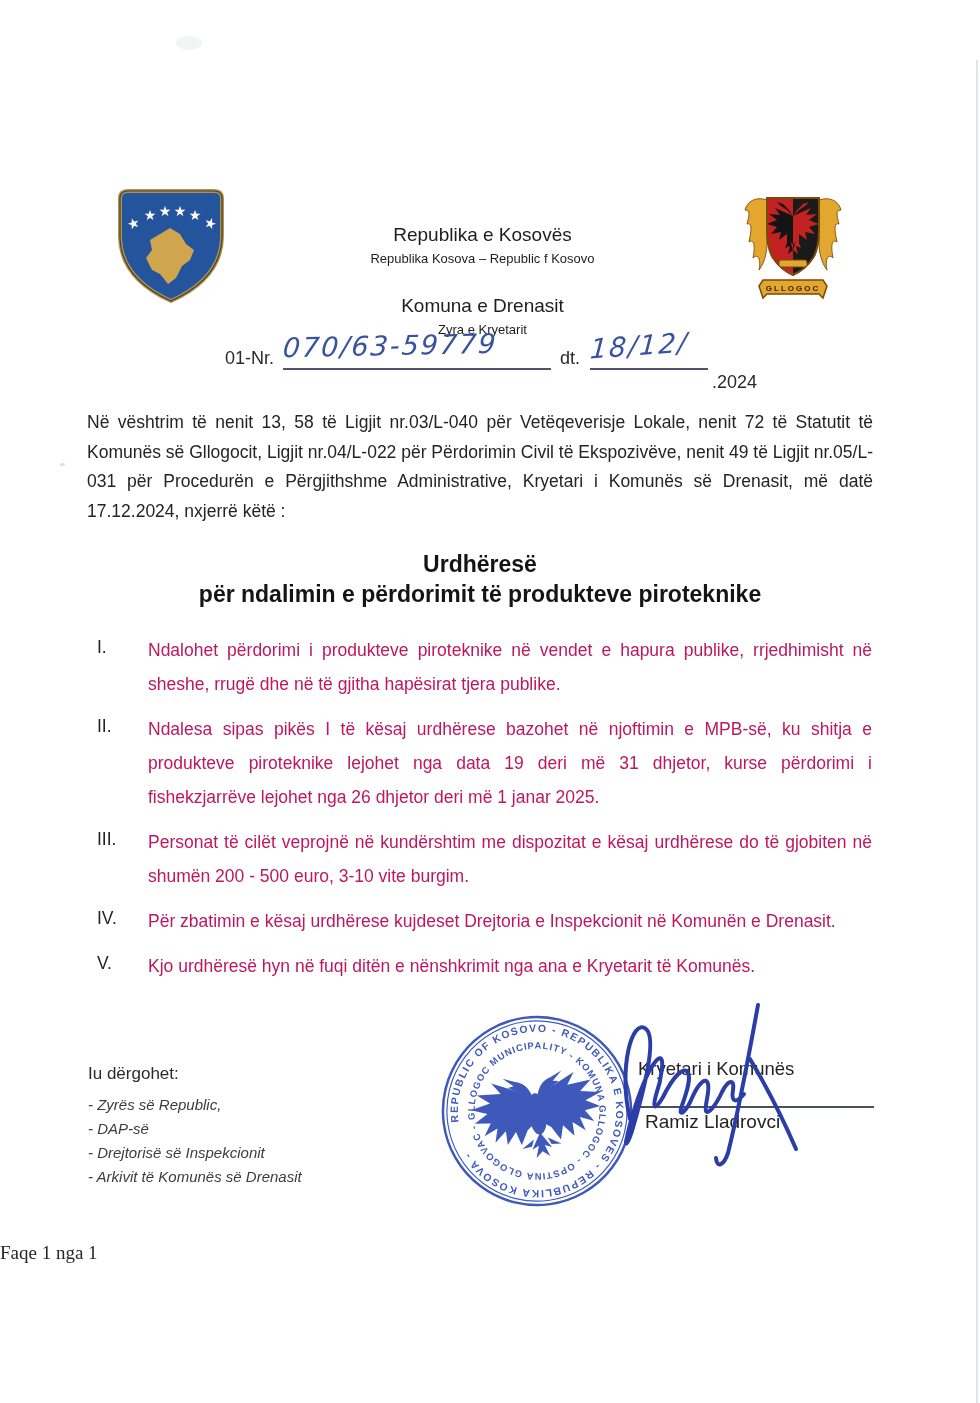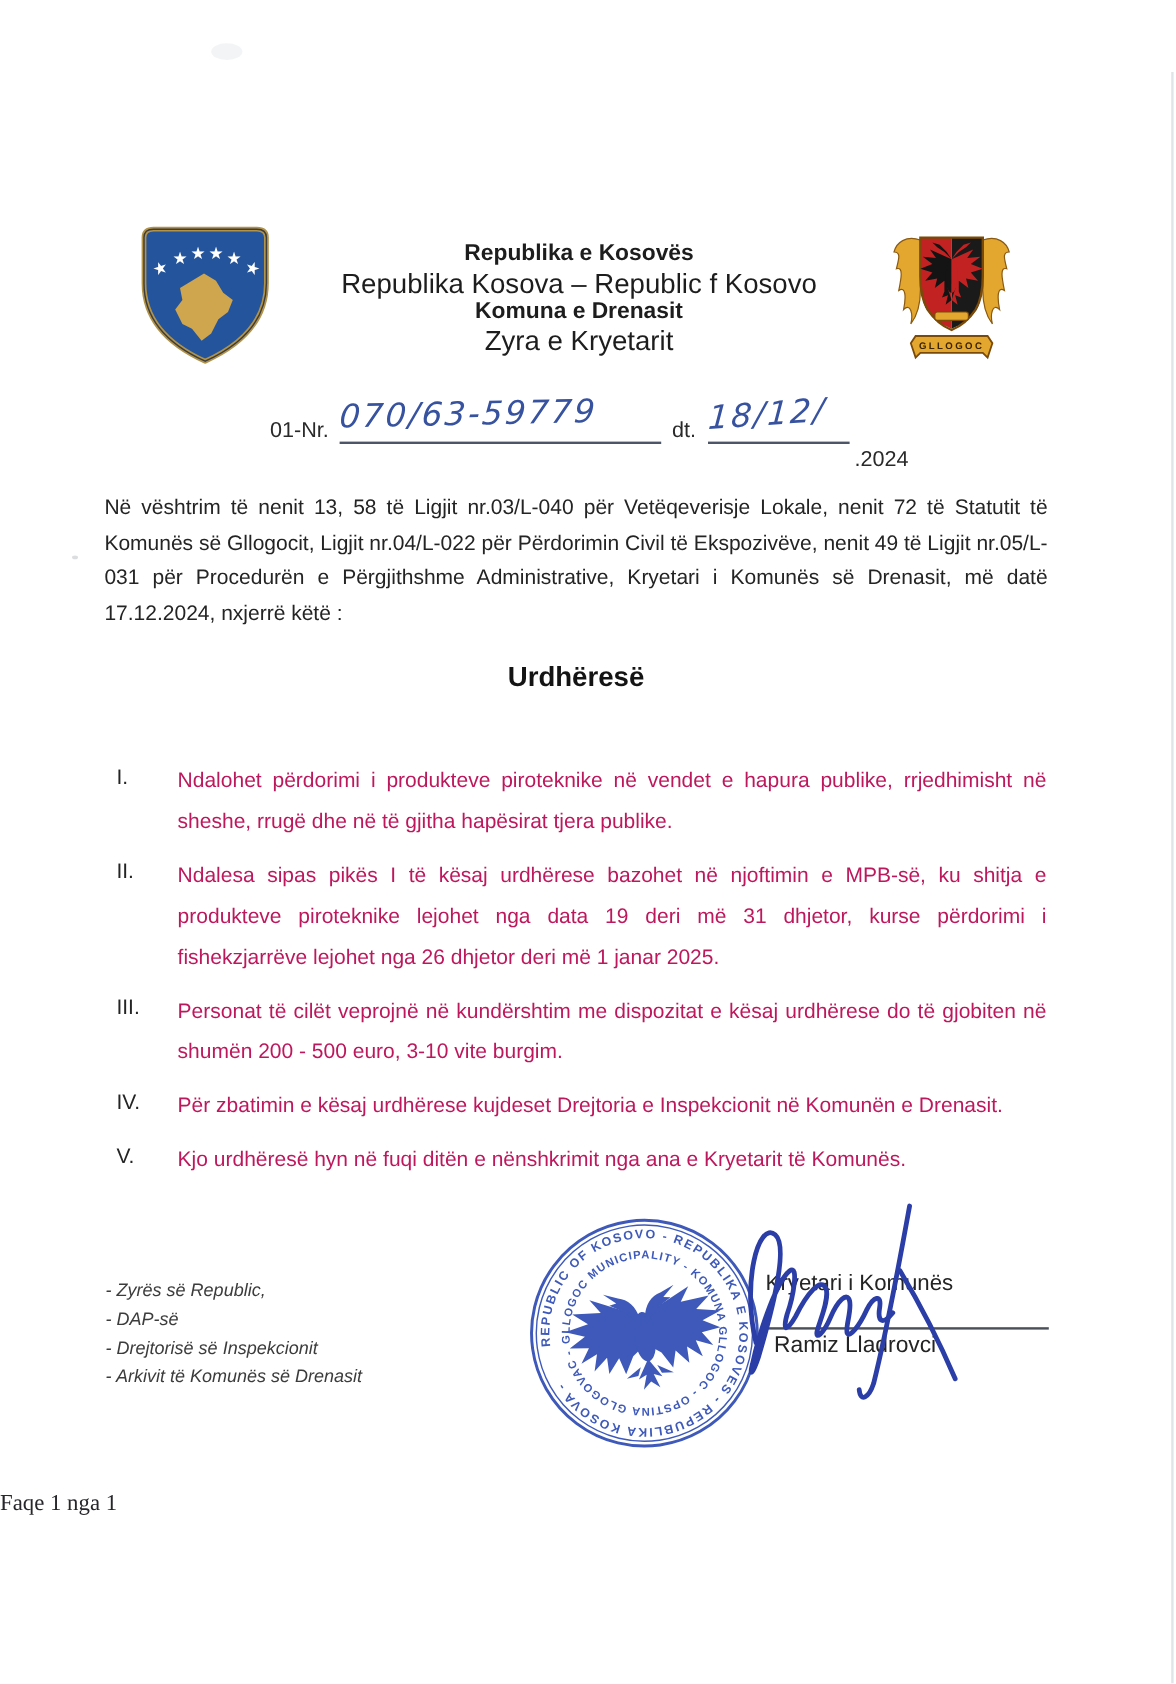--- a/index.html
+++ b/index.html
@@ -12,22 +12,22 @@
 
   
   .scan-edge { position:absolute; right:2px; top:60px; bottom:0; width:2px; background:#d9e0e3; opacity:.85; }
   .scan-dot  { position:absolute; left:60px; top:463px; width:5px; height:3px; background:#b9bcbf; border-radius:50%; opacity:.5; }
   .scan-smudge { position:absolute; left:176px; top:36px; width:26px; height:14px; background:#eef0f1; border-radius:50%; opacity:.7; }
 
   
   .emblem-left  { position:absolute; left:110px; top:186px; width:122px; height:120px; }
   .emblem-right { position:absolute; left:733px; top:186px; width:120px; height:124px; }
   .header-text { position:absolute; left:200px; top:200px; width:565px; text-align:center; color:#1d1d1d; }
-  .header-text .h-bold { font-weight:bold; font-size:19px; line-height:24px; }
-  .header-text .h-reg  { font-size:23px; line-height:24px; }
+  .header-text .h-bold { font-weight:normal; font-size:19px; line-height:24px;margin-top:23px; }
+  .header-text .h-reg  { font-size:13px; line-height:24px; }
 
   
   .ref-line { position:absolute; top:336px; left:0; width:100%; height:44px; font-size:18px; color:#2a2a2a; }
   .ref-prefix { position:absolute; left:225px; top:12px; }
   .hw-number-wrap { position:absolute; left:283px; top:-6px; width:268px; height:40px; border-bottom:2.5px solid #4d5668; }
   .ref-dt { position:absolute; left:560px; top:12px; }
   .hw-date-wrap { position:absolute; left:590px; top:-6px; width:118px; height:40px; border-bottom:2.5px solid #4d5668; }
   .ref-year { position:absolute; left:712px; top:12px;margin-top:24px; }
   .handwriting {
     font-family:"DejaVu Sans", sans-serif; font-style:italic;
@@ -135,20 +135,21 @@
     <span class="hw-number-wrap"><span class="handwriting">070/63-59779</span></span>
     <span class="ref-dt">dt.</span>
     <span class="hw-date-wrap"><span class="handwriting">18/12/</span></span>
     <span class="ref-year">.2024</span>
   </div>
 
   <p class="intro">Në vështrim të nenit 13, 58 të Ligjit nr.03/L-040 për Vetëqeverisje Lokale, nenit 72 të Statutit të Komunës së Gllogocit, Ligjit nr.04/L-022 për Përdorimin Civil të Ekspozivëve, nenit 49 të Ligjit nr.05/L-031 për Procedurën e Përgjithshme Administrative, Kryetari i Komunës së Drenasit, më datë 17.12.2024, nxjerrë këtë :</p>
 
   <div class="doc-title">
     <div class="t1">Urdhëresë</div>
+    <div class="t2">për ndalimin e përdorimit të produkteve piroteknike</div>
   </div>
 
   <div class="items">
     <div class="item">
       <div class="num">I.</div>
       <div class="txt">Ndalohet përdorimi i produkteve piroteknike në vendet e hapura publike, rrjedhimisht në sheshe, rrugë dhe në të gjitha hapësirat tjera publike.</div>
     </div>
     <div class="item">
       <div class="num">II.</div>
       <div class="txt">Ndalesa sipas pikës I të kësaj urdhërese bazohet në njoftimin e MPB-së, ku shitja e produkteve piroteknike lejohet nga data 19 deri më 31 dhjetor, kurse përdorimi i fishekzjarrëve lejohet nga 26 dhjetor deri më 1 janar 2025.</div>
@@ -161,20 +162,21 @@
       <div class="num">IV.</div>
       <div class="txt">Për zbatimin e kësaj urdhërese kujdeset Drejtoria e Inspekcionit në Komunën e Drenasit.</div>
     </div>
     <div class="item">
       <div class="num">V.</div>
       <div class="txt">Kjo urdhëresë hyn në fuqi ditën e nënshkrimit nga ana e Kryetarit të Komunës.</div>
     </div>
   </div>
 
   <div class="dist">
+    <div class="dist-head">Iu dërgohet:</div>
     <div class="dist-item">- Zyrës së Republic,</div>
     <div class="dist-item">- DAP-së</div>
     <div class="dist-item">- Drejtorisë së Inspekcionit</div>
     <div class="dist-item">- Arkivit të Komunës së Drenasit</div>
   </div>
 
   <svg class="stamp" viewBox="0 0 200 200">
     <defs>
       <path id="ringOuter" d="M100,100 m-80,0 a80,80 0 1,1 160,0 a80,80 0 1,1 -160,0"></path>
       <path id="ringInner" d="M100,100 m-63,0 a63,63 0 1,1 126,0 a63,63 0 1,1 -126,0"></path>

